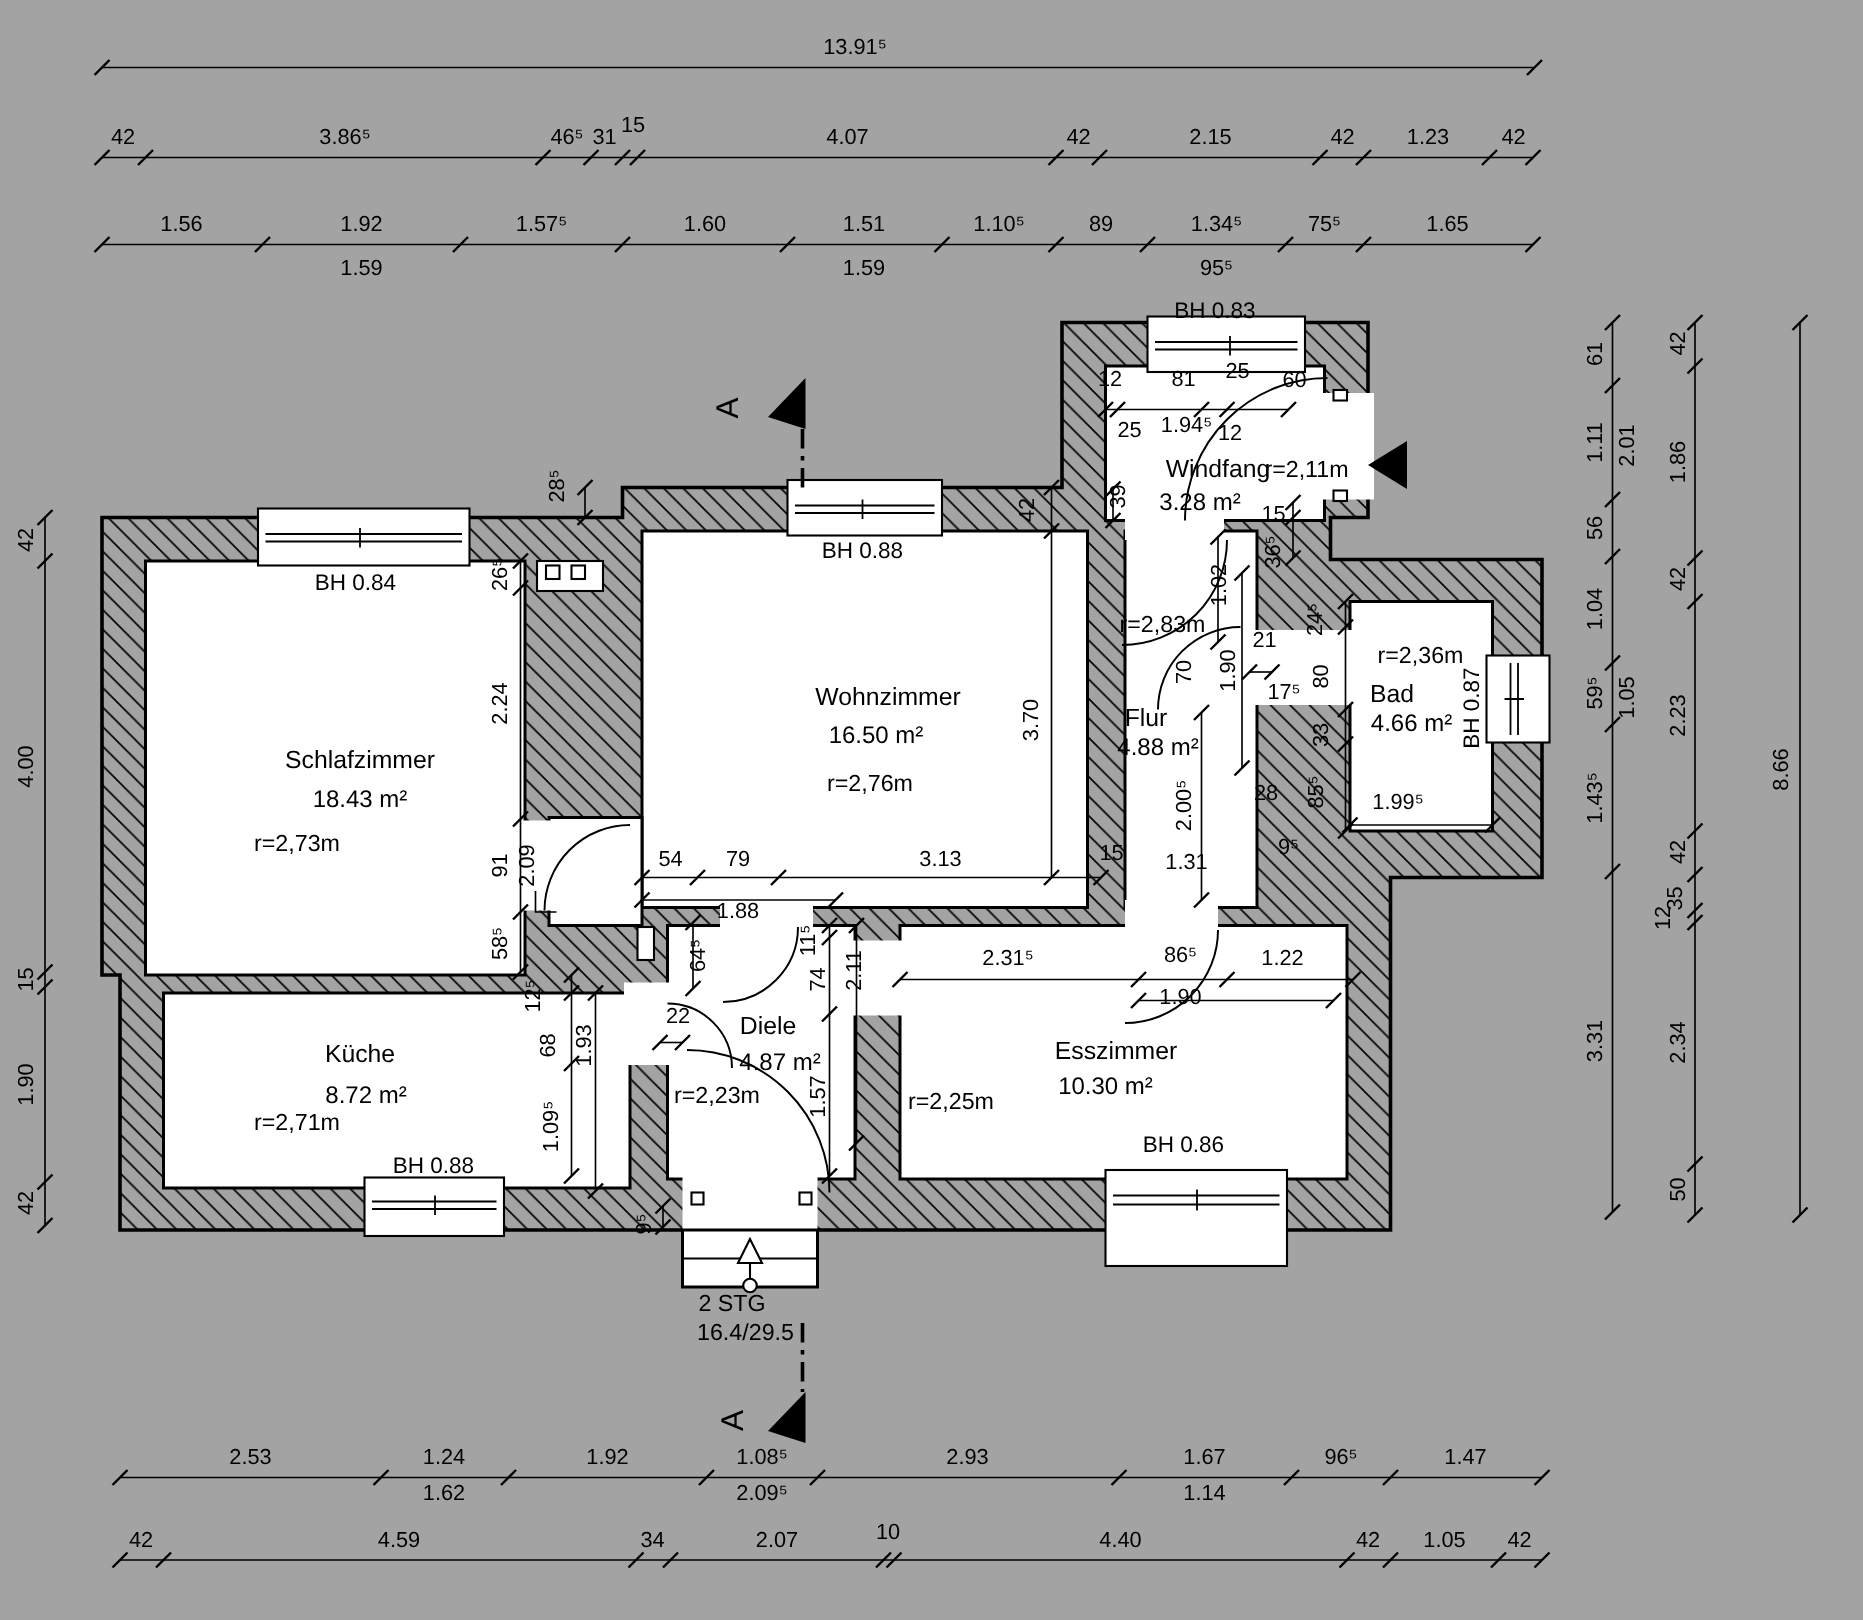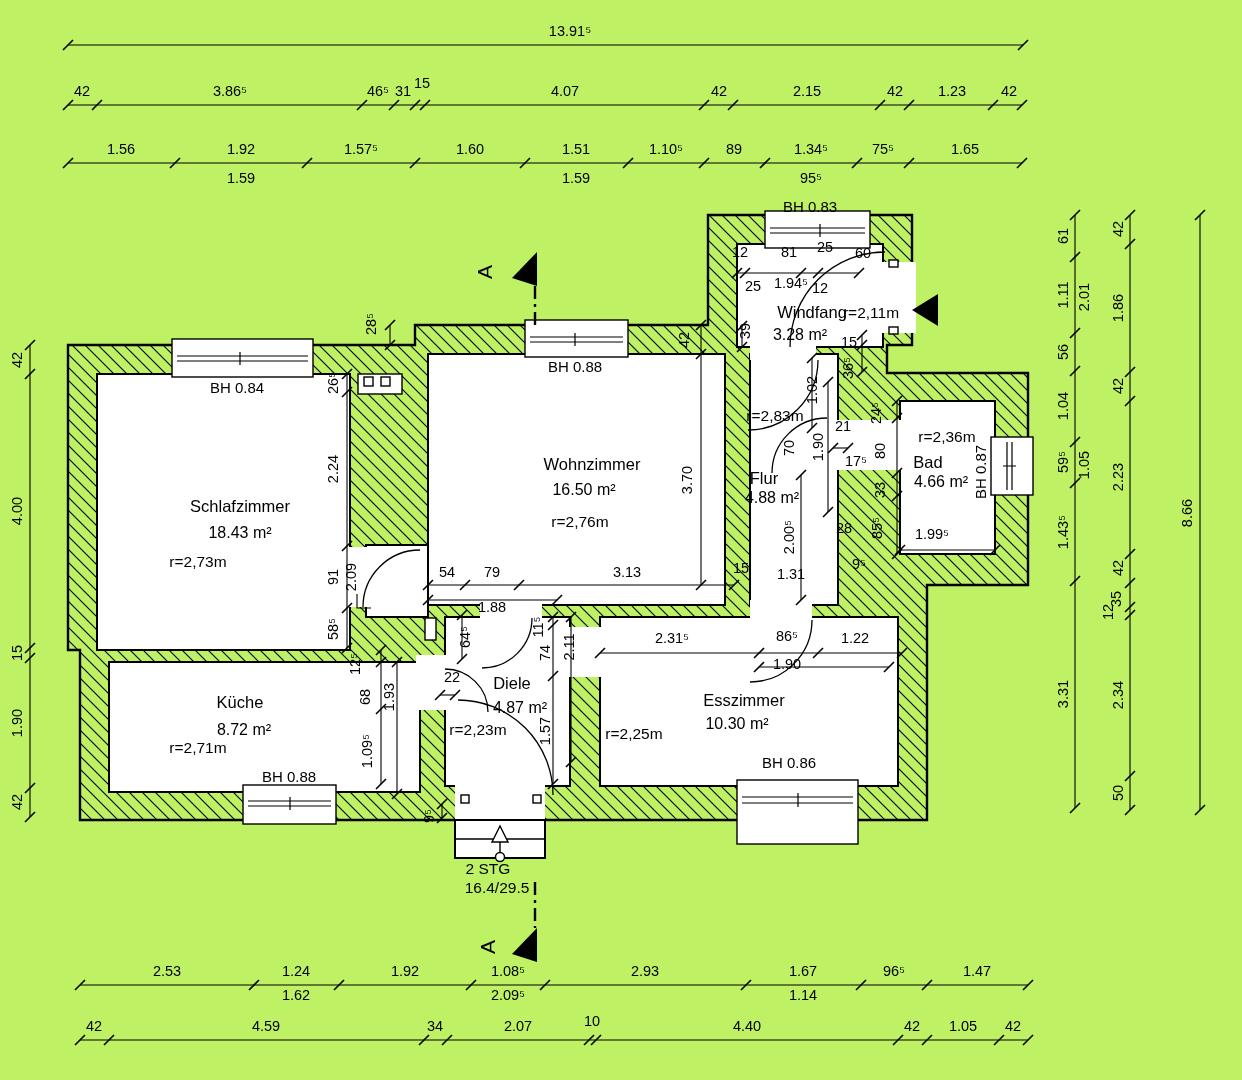--- a/index.html
+++ b/index.html
@@ -1,16 +1,16 @@
 <!DOCTYPE html>
 <html><head>
 <meta charset="utf-8">
 <style>
   html,body{margin:0;padding:0;background:#fff;}
-  .stage{width:1242px;height:1080px;position:relative;background:#bef264;}
+  .stage{width:1242px;height:1080px;position:relative;background:#a3a3a3;}
   svg{font-family:"Liberation Sans","DejaVu Sans",sans-serif;}
   svg text{text-anchor:middle;fill:#000;}
   .dim{font-size:14.5px;}
   .room-name{font-size:16.5px;}
   .room-area{font-size:16px;}
   .room-r{font-size:15.5px;}
   .bh{font-size:15px;}
   .stair{font-size:15.5px;}
   .sec{font-size:21px;}
   .room{fill:#fff;stroke:#000;stroke-width:2;}

